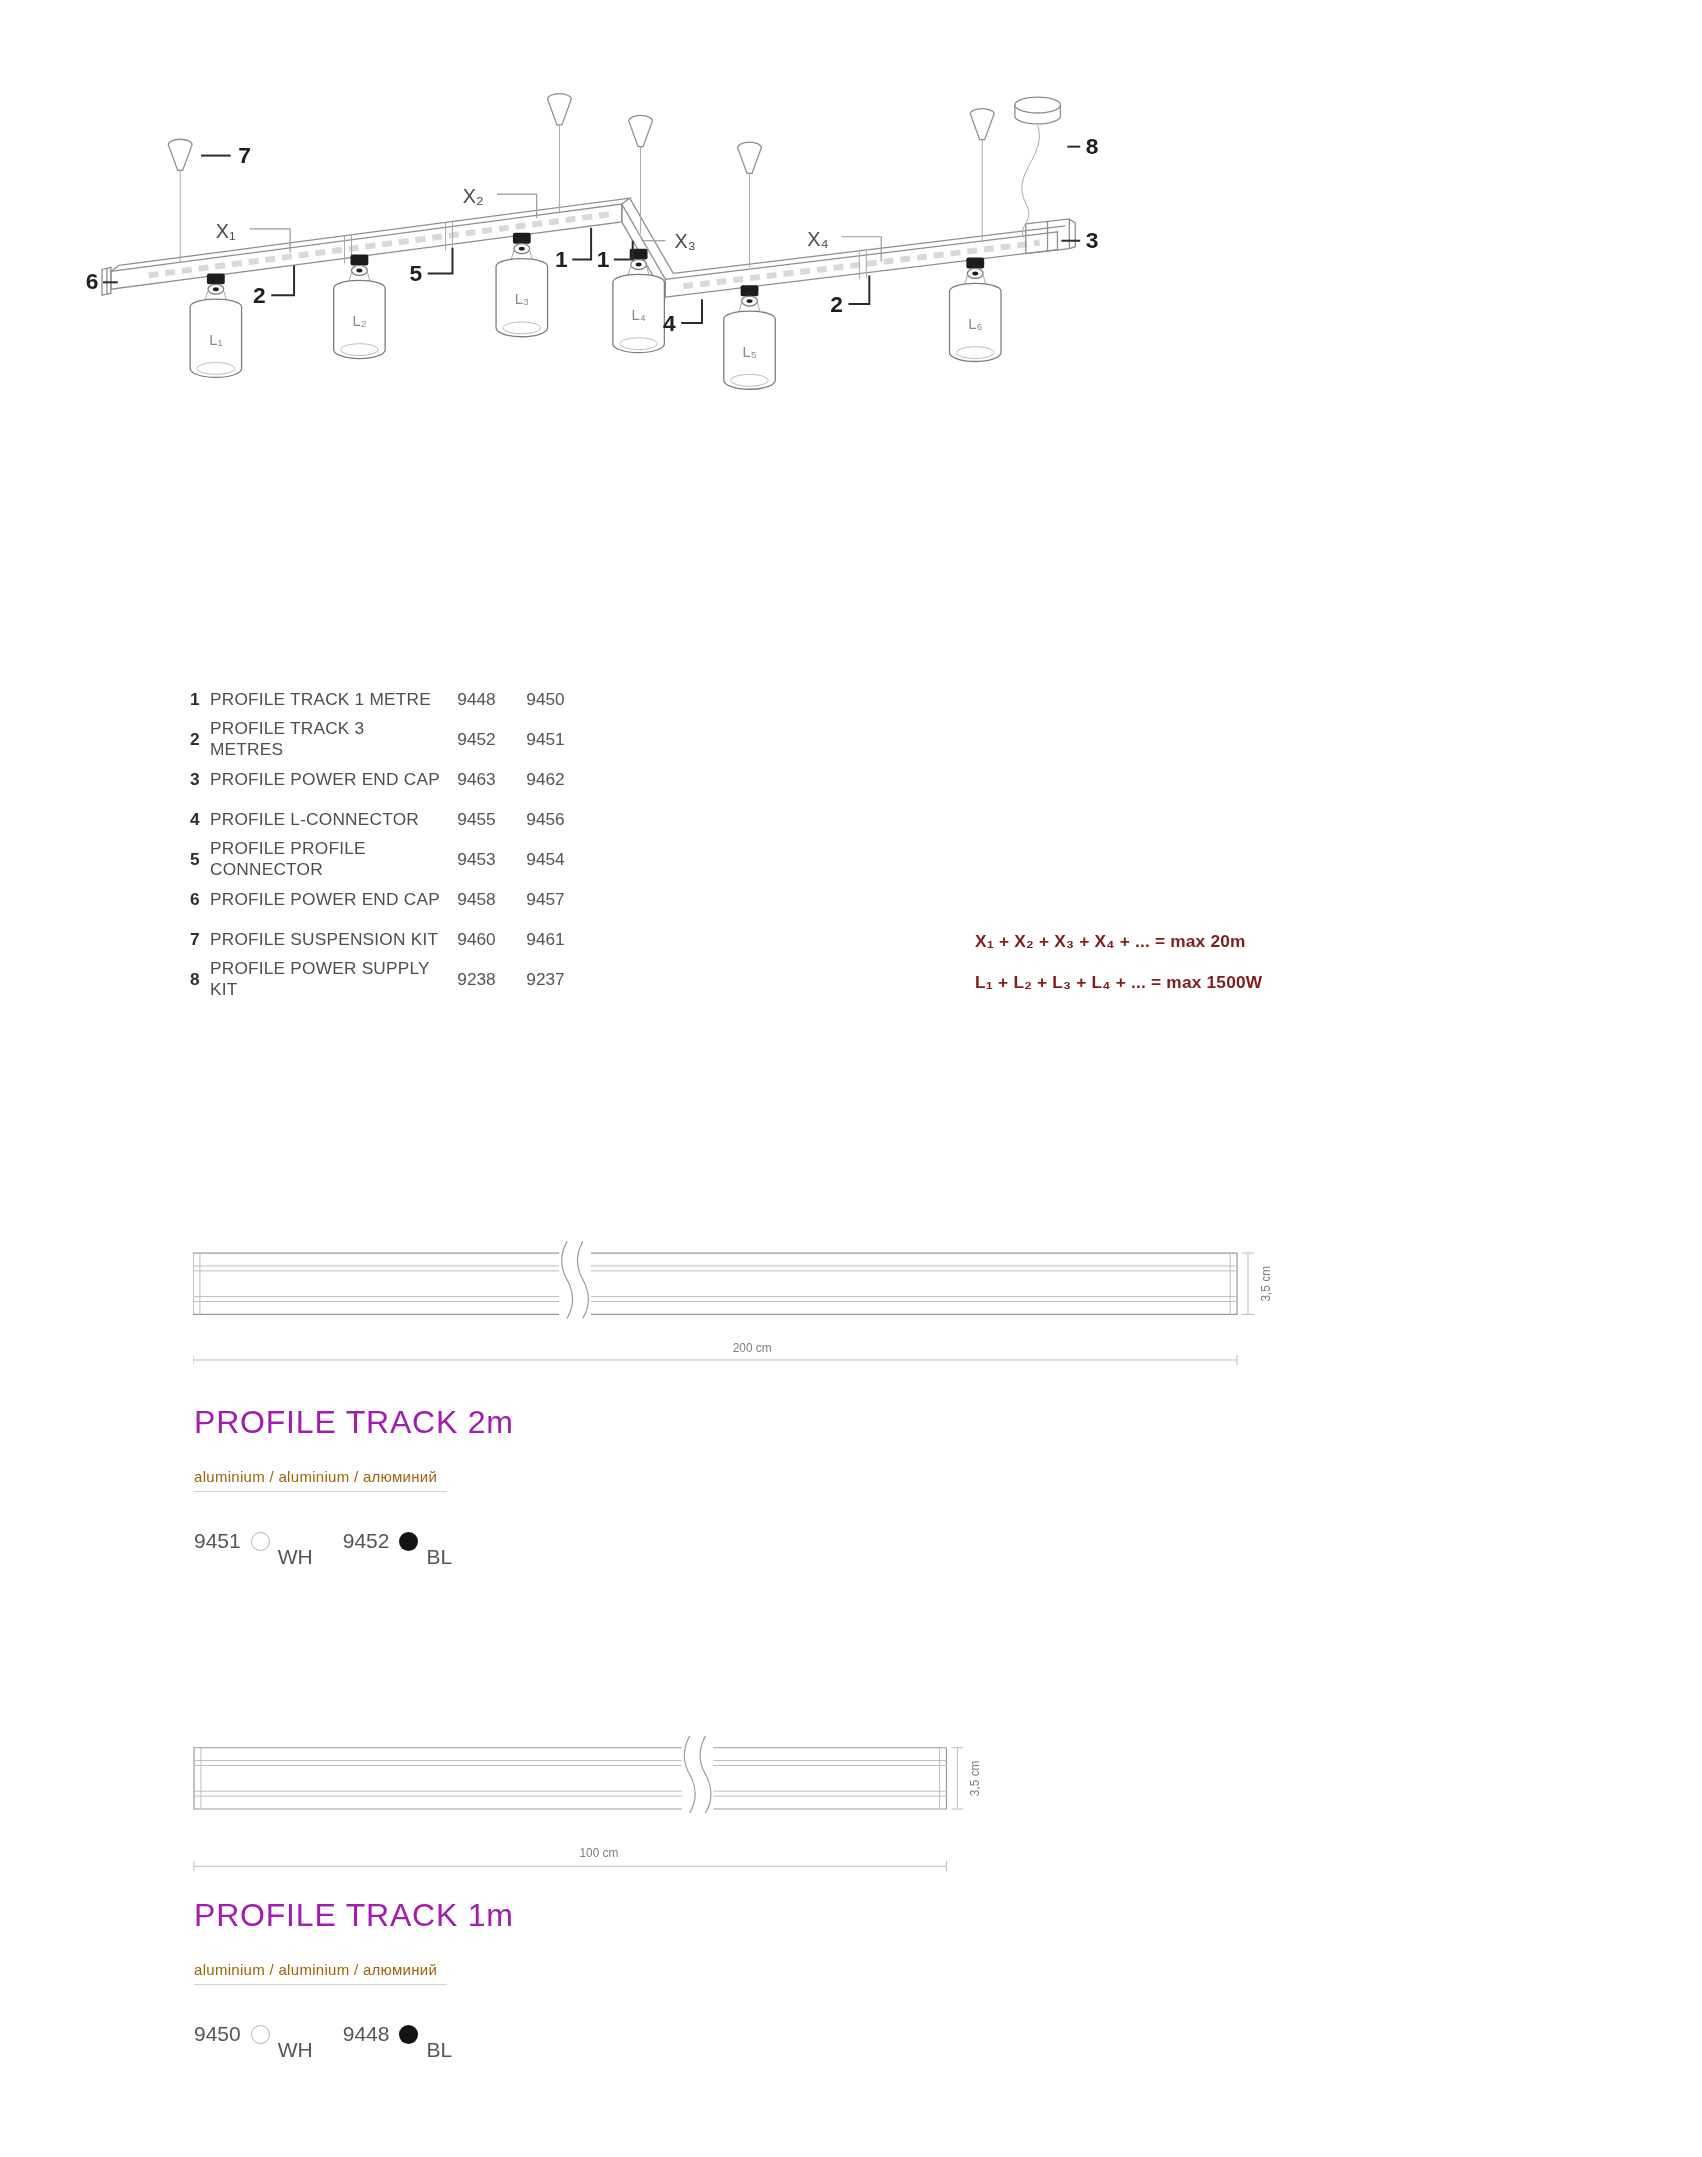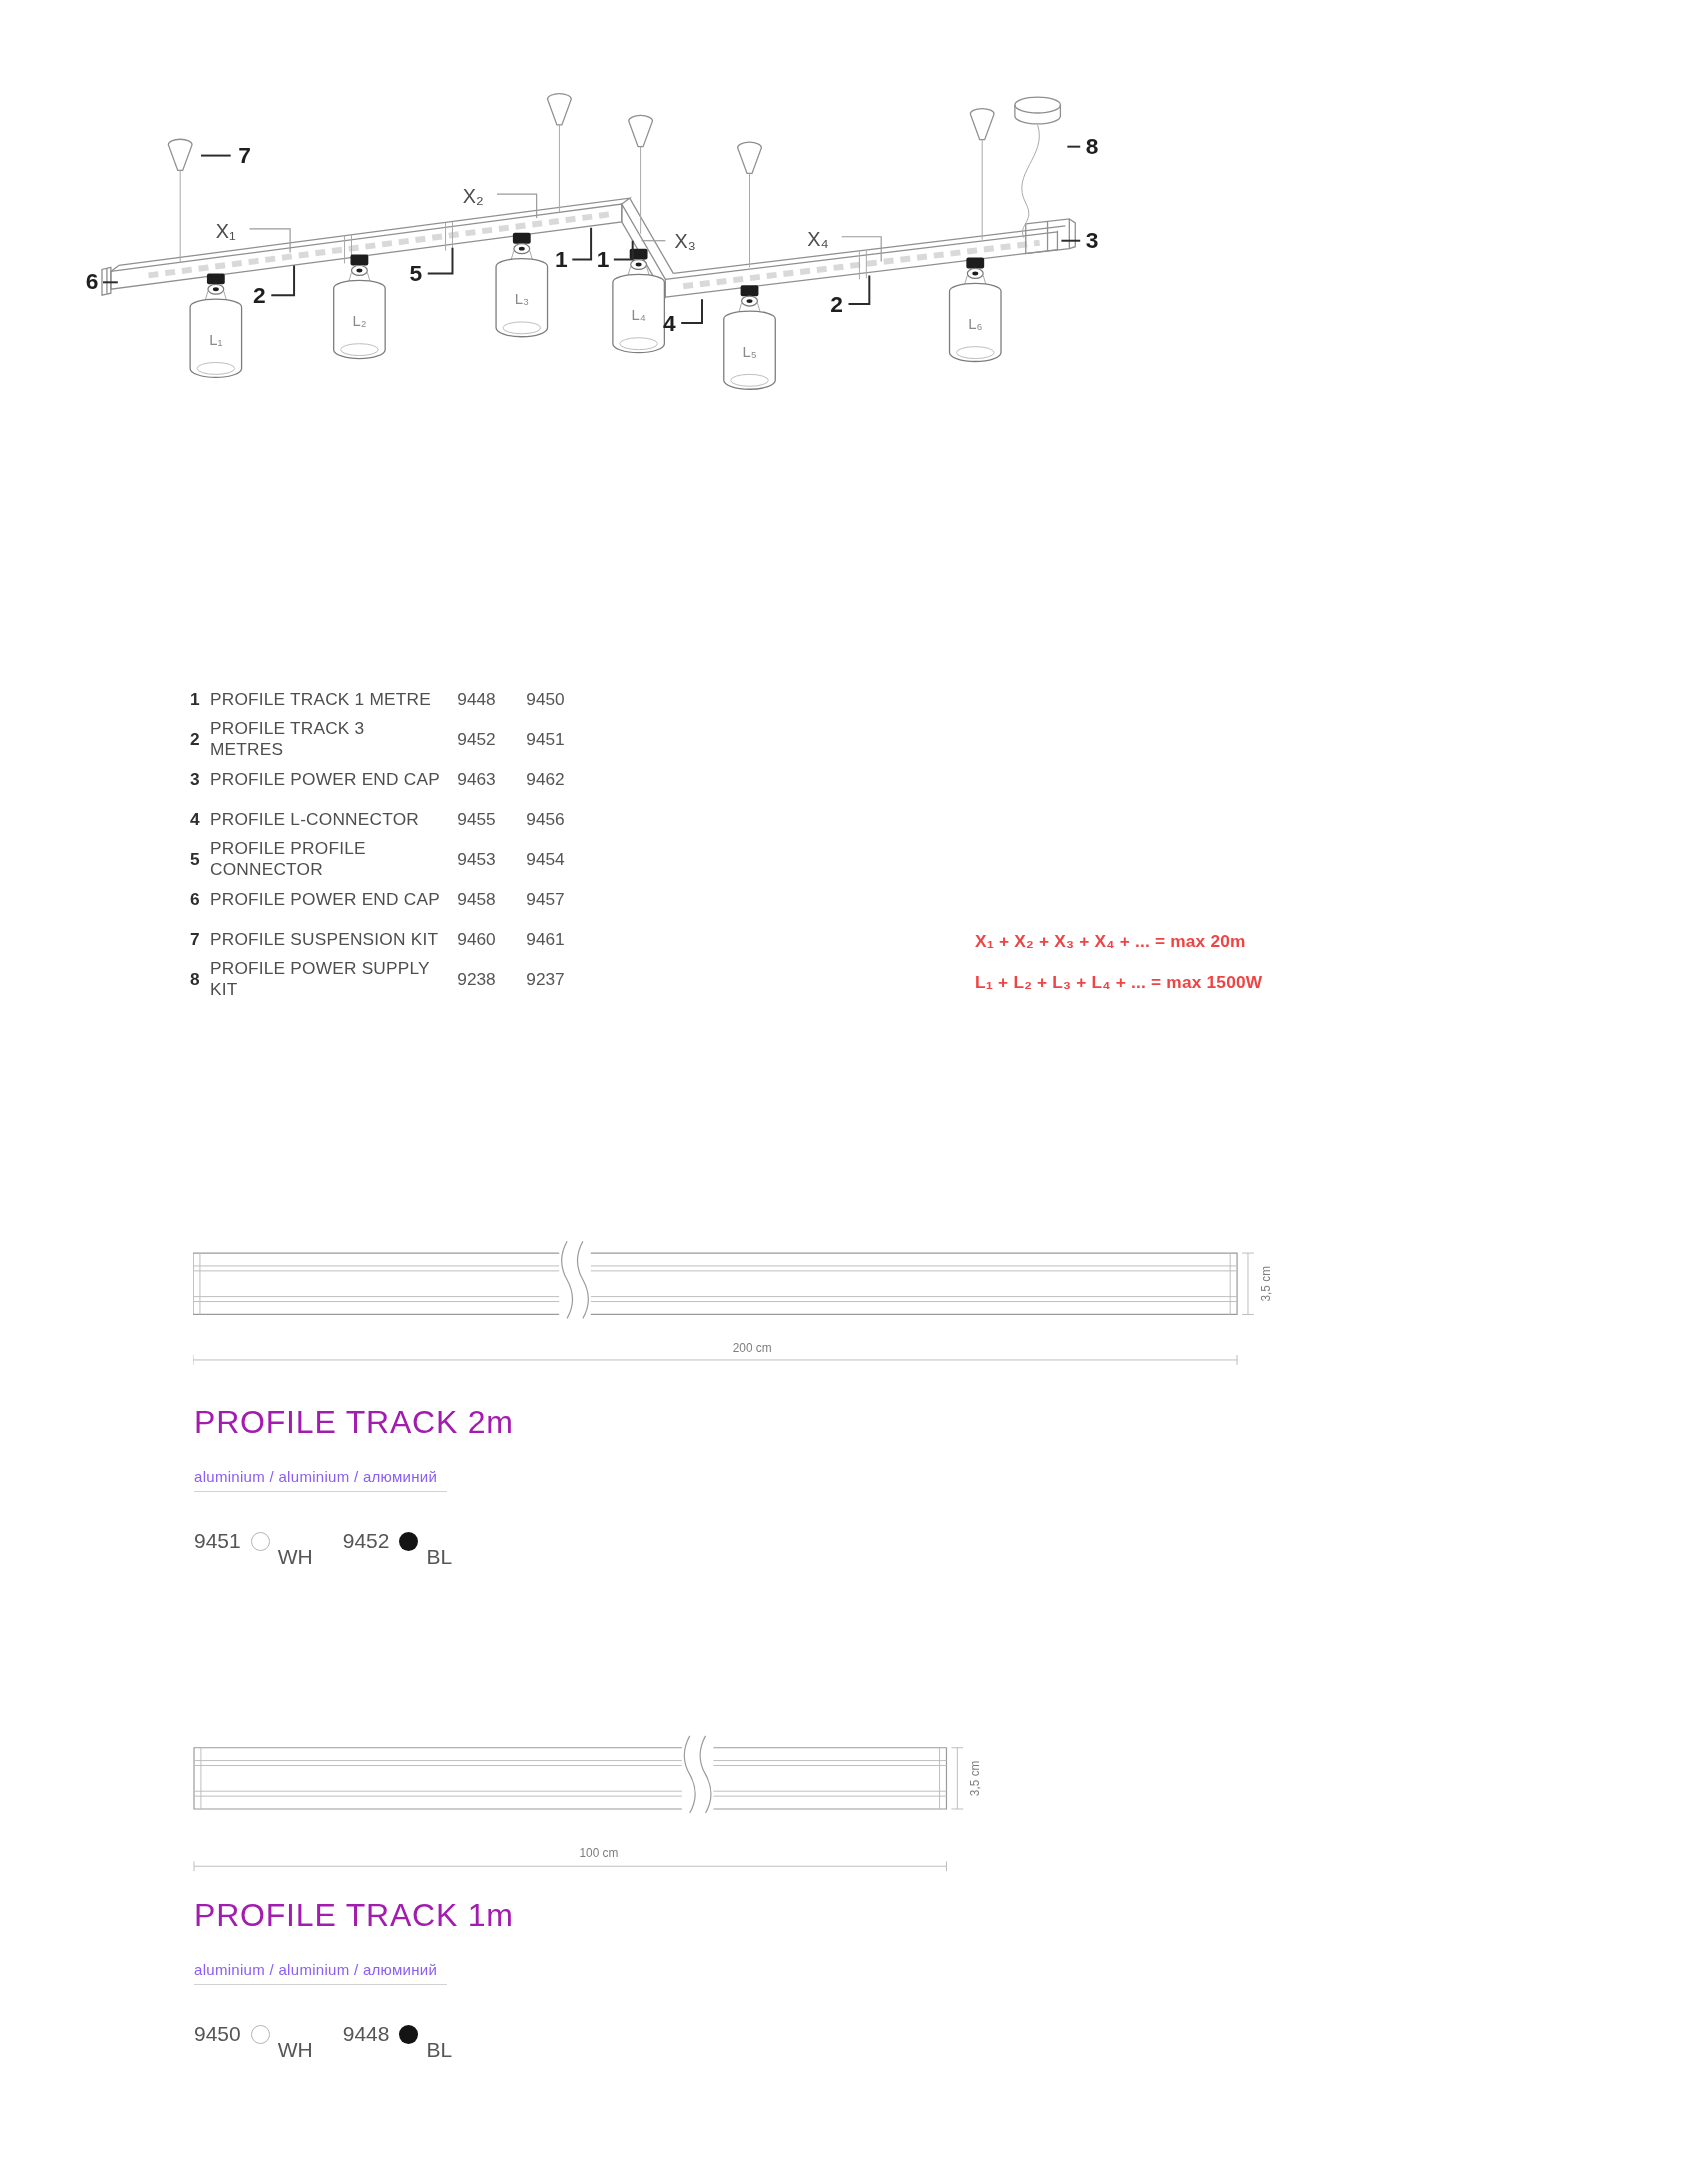--- a/index.html
+++ b/index.html
@@ -15,25 +15,25 @@
   .parts-table { left:190px; top:679px; }
   .pt-header { display:flex; align-items:flex-start; font-weight:bold; font-size:17px; color:#1f1f1f; letter-spacing:0.2px; margin-bottom:11px; }
   .pt-title { width:251px; }
   .pt-col { width:69px; text-align:center; }
   .pt-row { display:flex; align-items:center; height:40px; font-size:17.3px; color:#4e4e4e; }
   .pt-num { width:20px; font-weight:bold; color:#2e2e2e; }
   .pt-name { width:232px; letter-spacing:0.2px; }
   .pt-code { width:69px; text-align:center; color:#555; }
 
   
-  .limits { left:975px; top:921px; font-size:17.3px; font-weight:bold; color:#ef4444; line-height:41px; letter-spacing:0.2px; }
+  .limits { left:975px; top:921px; font-size:17.3px; font-weight:bold; color:#7f1d1d; line-height:41px; letter-spacing:0.2px; }
 
   
   .sec-title { font-size:32px; font-weight:400; color:#a21caf; letter-spacing:0.8px; }
-  .sec-sub { display:inline-block; font-size:15px; color:#8b5cf6; border-bottom:1px solid #d2d2d2; padding:0 10px 6px 0; letter-spacing:0.3px; }
+  .sec-sub { display:inline-block; font-size:15px; color:#a16207; border-bottom:1px solid #d2d2d2; padding:0 10px 6px 0; letter-spacing:0.3px; }
   .sec-codes { display:flex; align-items:center; font-size:21px; color:#565656; }
   .code-group { display:flex; align-items:center; }
   .code-group + .code-group { margin-left:30px; }
   .code-group .code { margin-right:10px; }
   .code-group .variant { margin-left:8px;margin-top:32px; }
   .chip { width:19px; height:19px; border-radius:50%; display:inline-block; }
   .chip.outline { border:1.5px solid #b5b5b5; background:#fff; }
   .chip.solid { background:#141414; }
 
   

